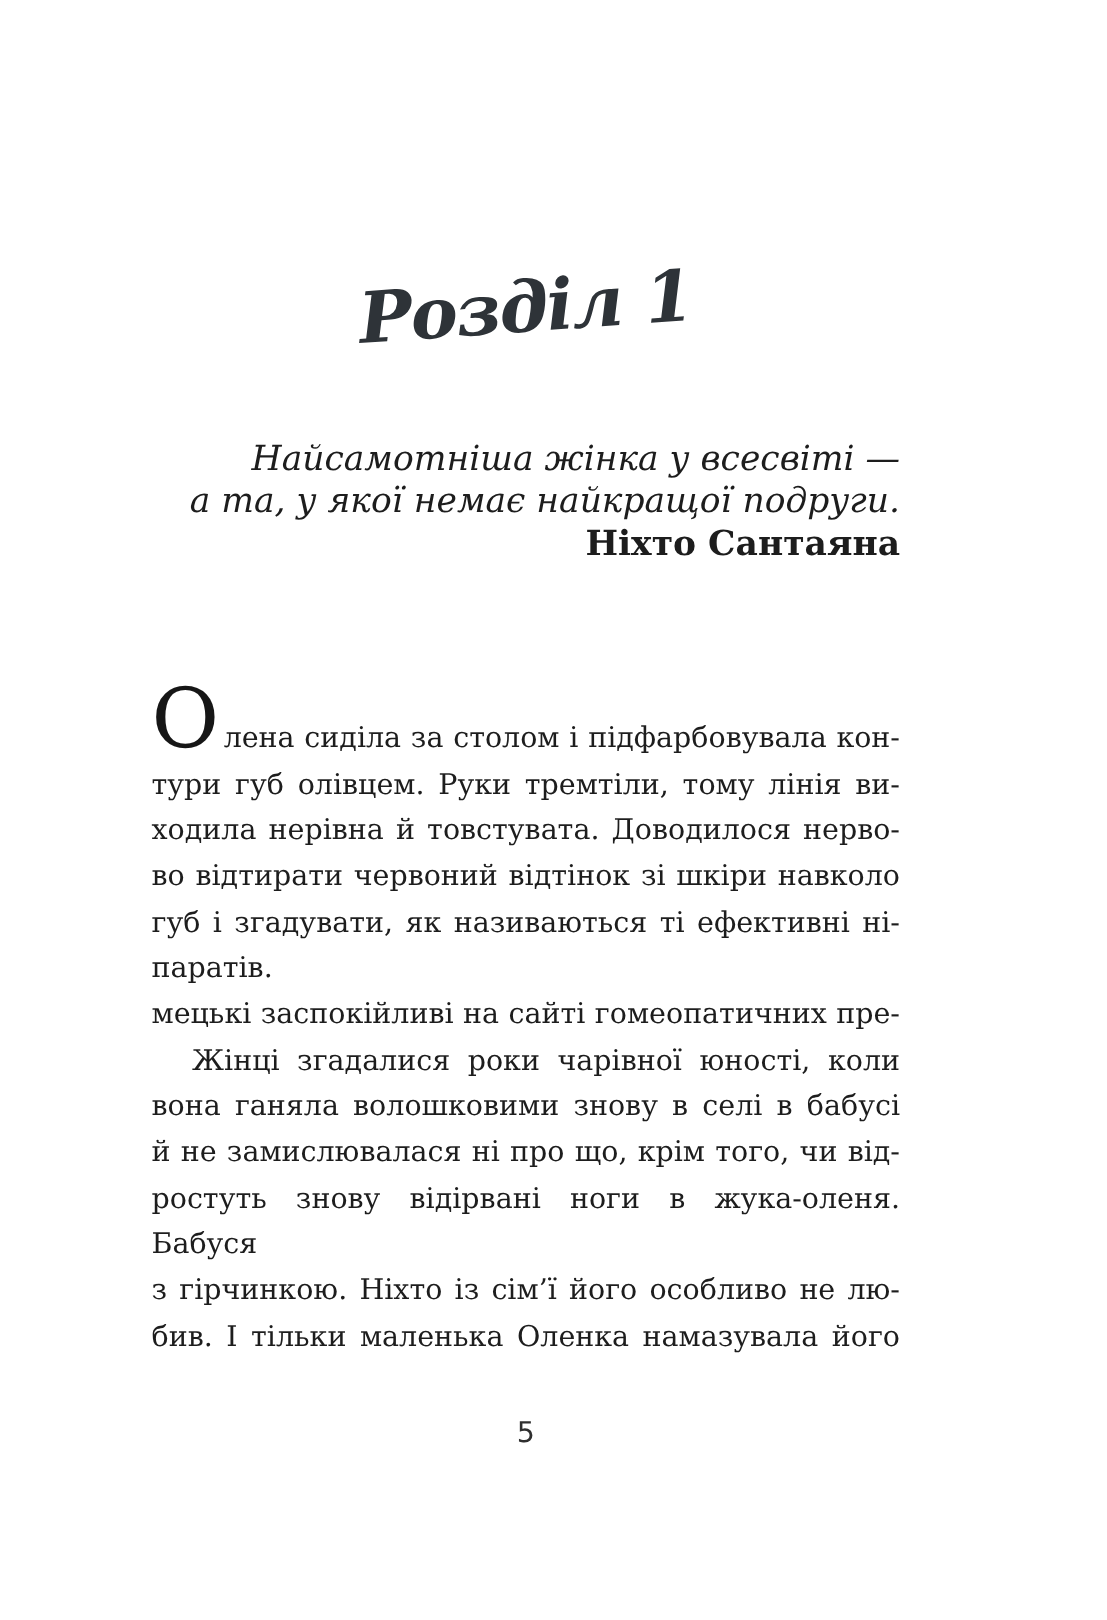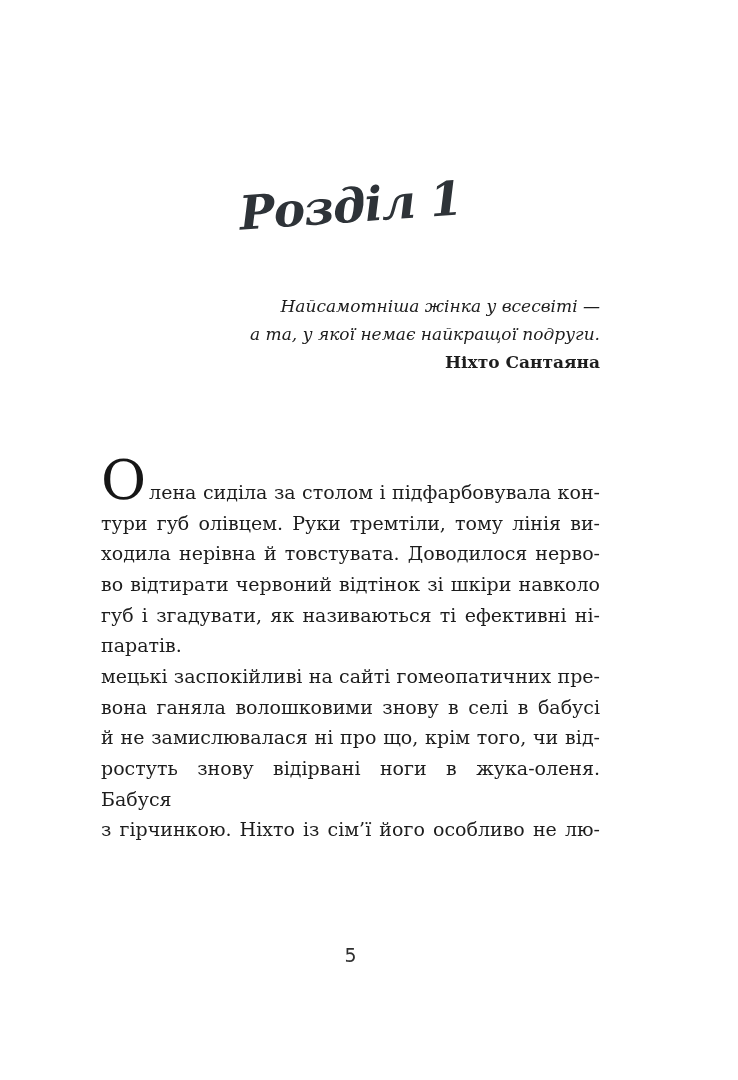--- a/index.html
+++ b/index.html
@@ -31,21 +31,21 @@
     color: #2e3338;
     transform: rotate(-4deg);
   }
   
   .epigraph {
     position: absolute;
     left: 101px;
     width: 499px;
     top: 293px;
     text-align: right;
-    font-size: 17px;
+    font-size: 23px;
     line-height: 27.5px;
   }
   .epigraph .ep-line {
     font-style: italic;
   }
   .epigraph .ep-attrib {
     font-style: normal;
     font-weight: 700;
     margin-top: 1px;
   }
@@ -106,23 +106,25 @@
       <div class="line"><span class="dropcap">О</span><span>лена сиділа за столом і підфарбовувала кон-</span></div>
       <div class="line">тури губ олівцем. Руки тремтіли, тому лінія ви-</div>
       <div class="line">ходила нерівна й товстувата. Доводилося нерво-</div>
       <div class="line">во відтирати червоний відтінок зі шкіри навколо</div>
       <div class="line">губ і згадувати, як називаються ті ефективні ні-</div>
       <div class="line para-end">паратів.</div>
       <div class="line">мецькі заспокійливі на сайті гомеопатичних пре-</div>
     </div>
 
     <div>
+      <div class="line indented">Жінці згадалися роки чарівної юності, коли</div>
       <div class="line">вона ганяла волошковими знову в селі в бабусі</div>
       <div class="line">й не замислювалася ні про що, крім того, чи від-</div>
       <div class="line">ростуть знову відірвані ноги в жука-оленя. Бабуся</div>
       <div class="line">з гірчинкою. Ніхто із сім’ї його особливо не лю-</div>
+      <div class="line">бив. І тільки маленька Оленка намазувала його</div>
     </div>
 
   </div>
 
   <div class="folio">5</div>
 
 </div>
 
 </body></html>

